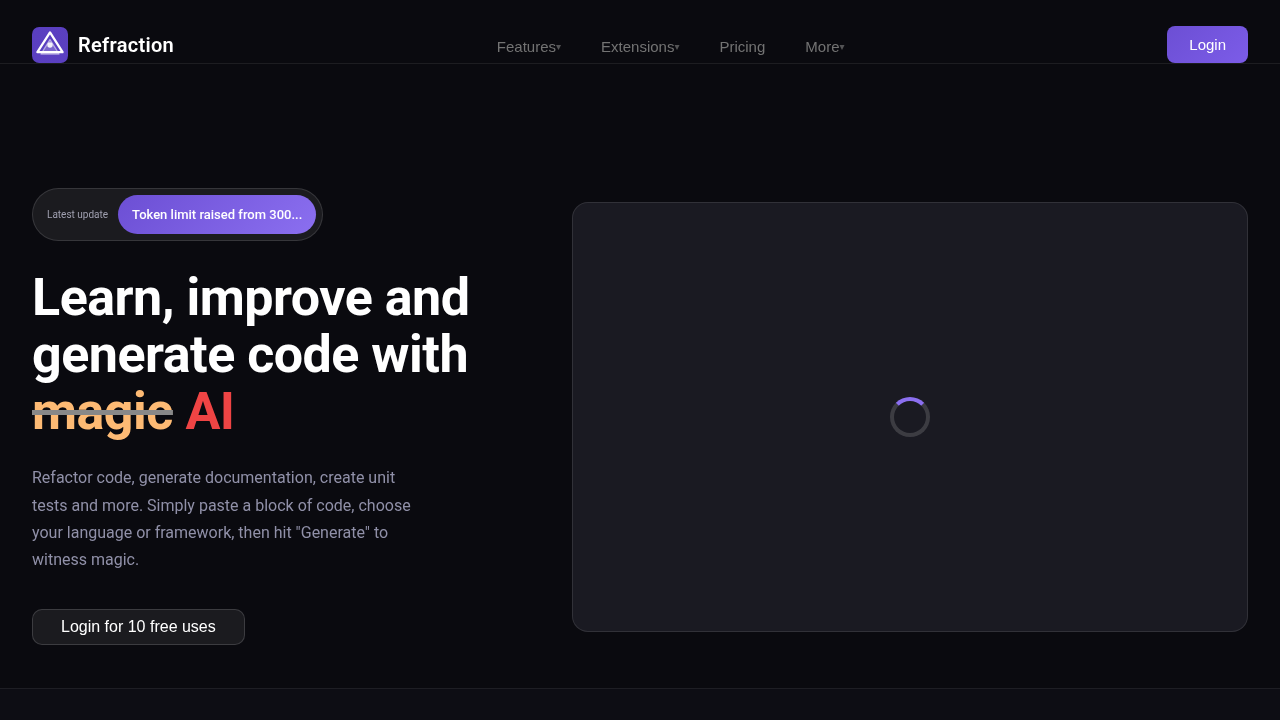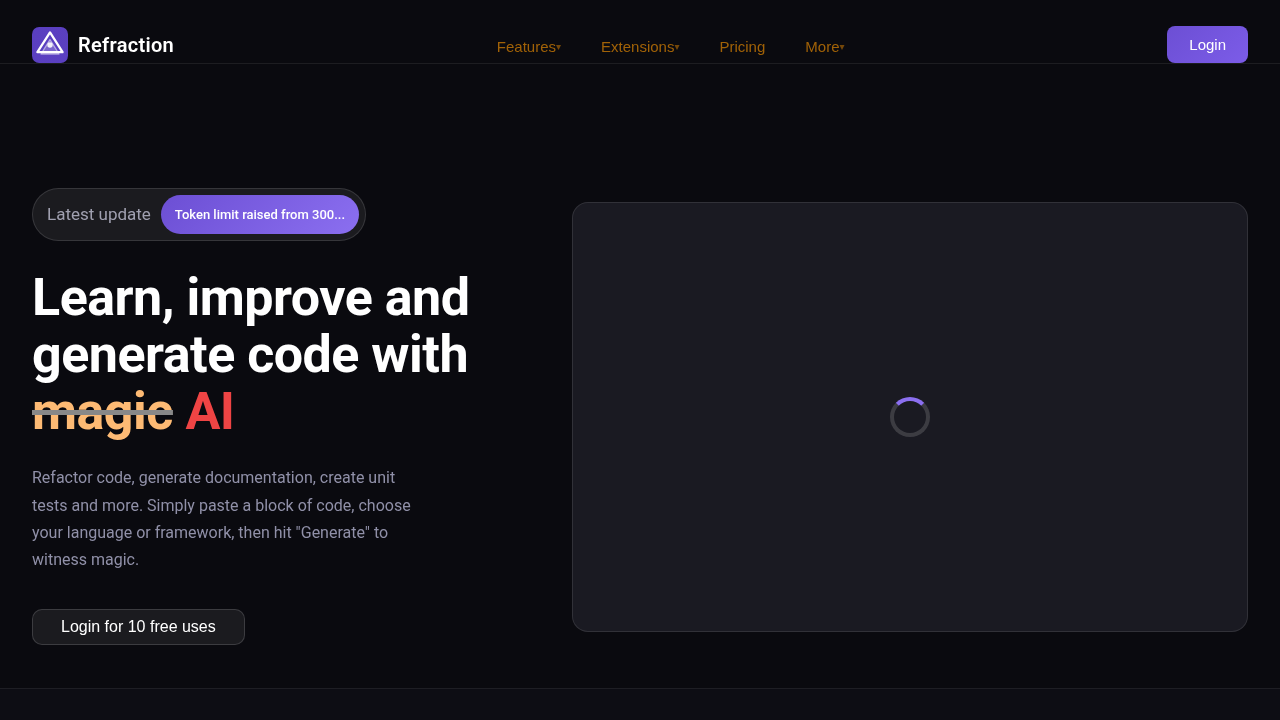--- a/index.html
+++ b/index.html
@@ -47,21 +47,21 @@
       display: flex;
       align-items: center;
       gap: 8px;
     }
 
     .nav-link {
       display: flex;
       align-items: center;
       gap: 0;
       padding: 8px 16px;
-      color: #a16207;
+      color: #737373;
       font-size: 15px;
       background: none;
       border: none;
       cursor: pointer;
       border-radius: 6px;
       transition: color 0.2s;
     }
 
     .chevron {
       font-size: 10px;
@@ -109,21 +109,21 @@
       gap: 10px;
       padding: 6px 6px 6px 14px;
       background: rgba(255,255,255,0.07);
       border: 1px solid rgba(255,255,255,0.12);
       border-radius: 999px;
       width: fit-content;
       margin-bottom: 28px;
     }
 
     .badge-label {
-      font-size: 17px;
+      font-size: 10px;
       color: #a0a0b0;
     }
 
     .badge-tag {
       background: linear-gradient(135deg, #6c4fd4, #8b6ff0);
       color: #ffffff;
       font-size: 13px;
       font-weight: 500;
       padding: 12px 14px;
       border-radius: 999px;

